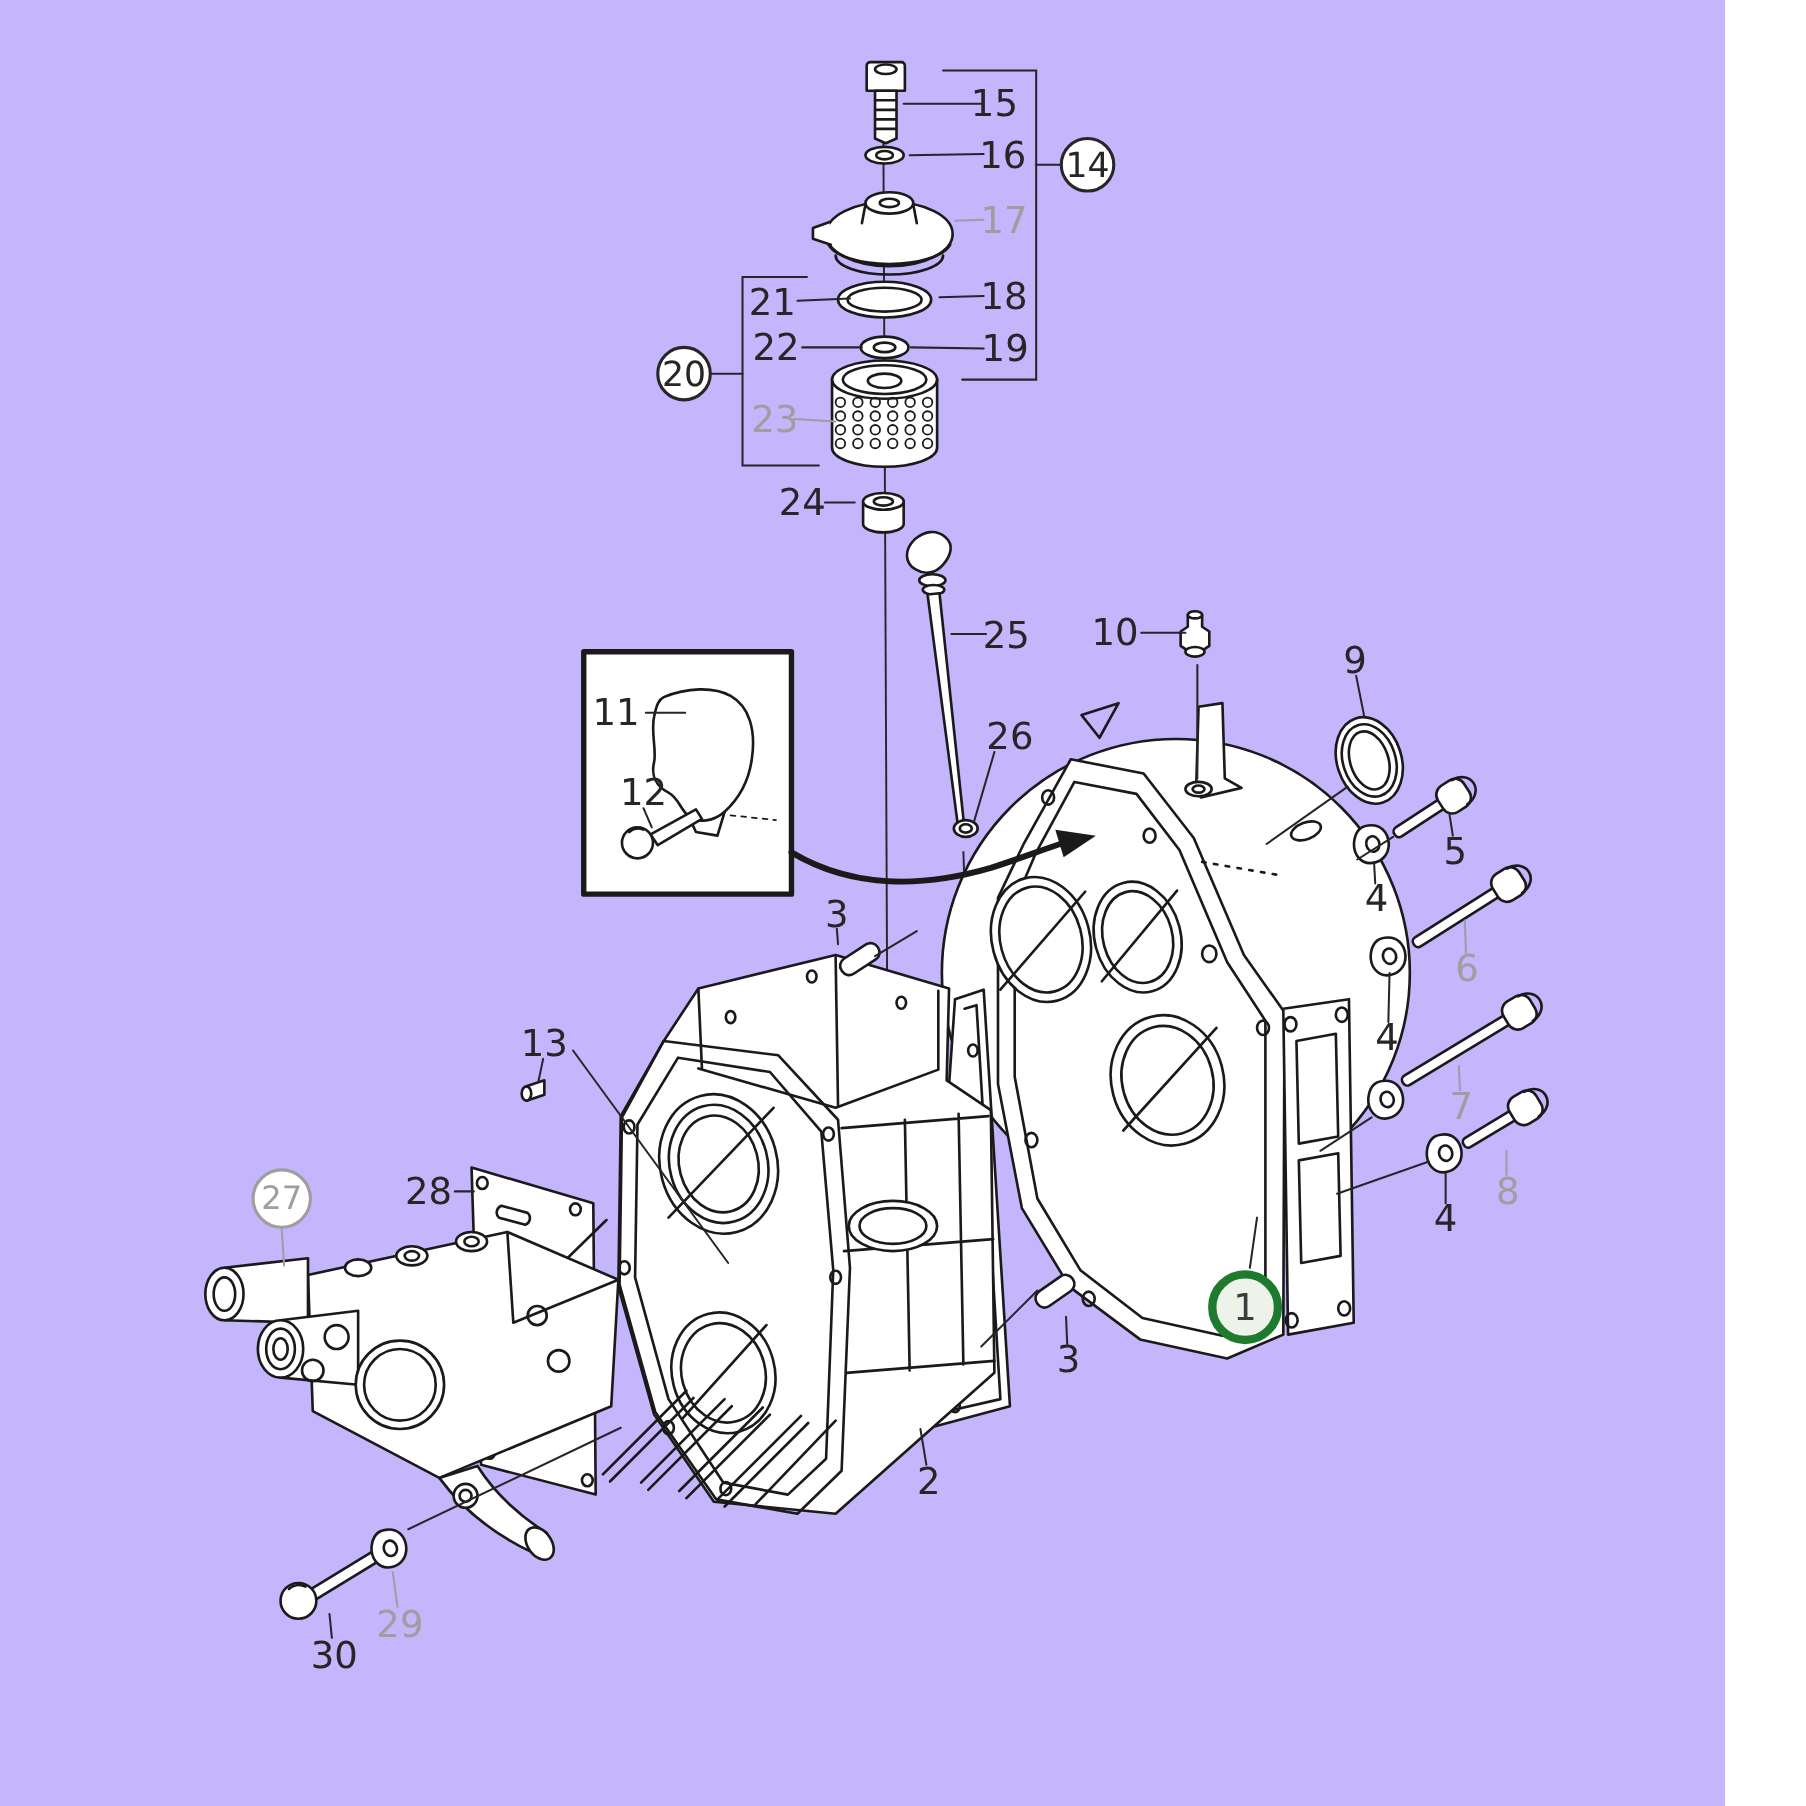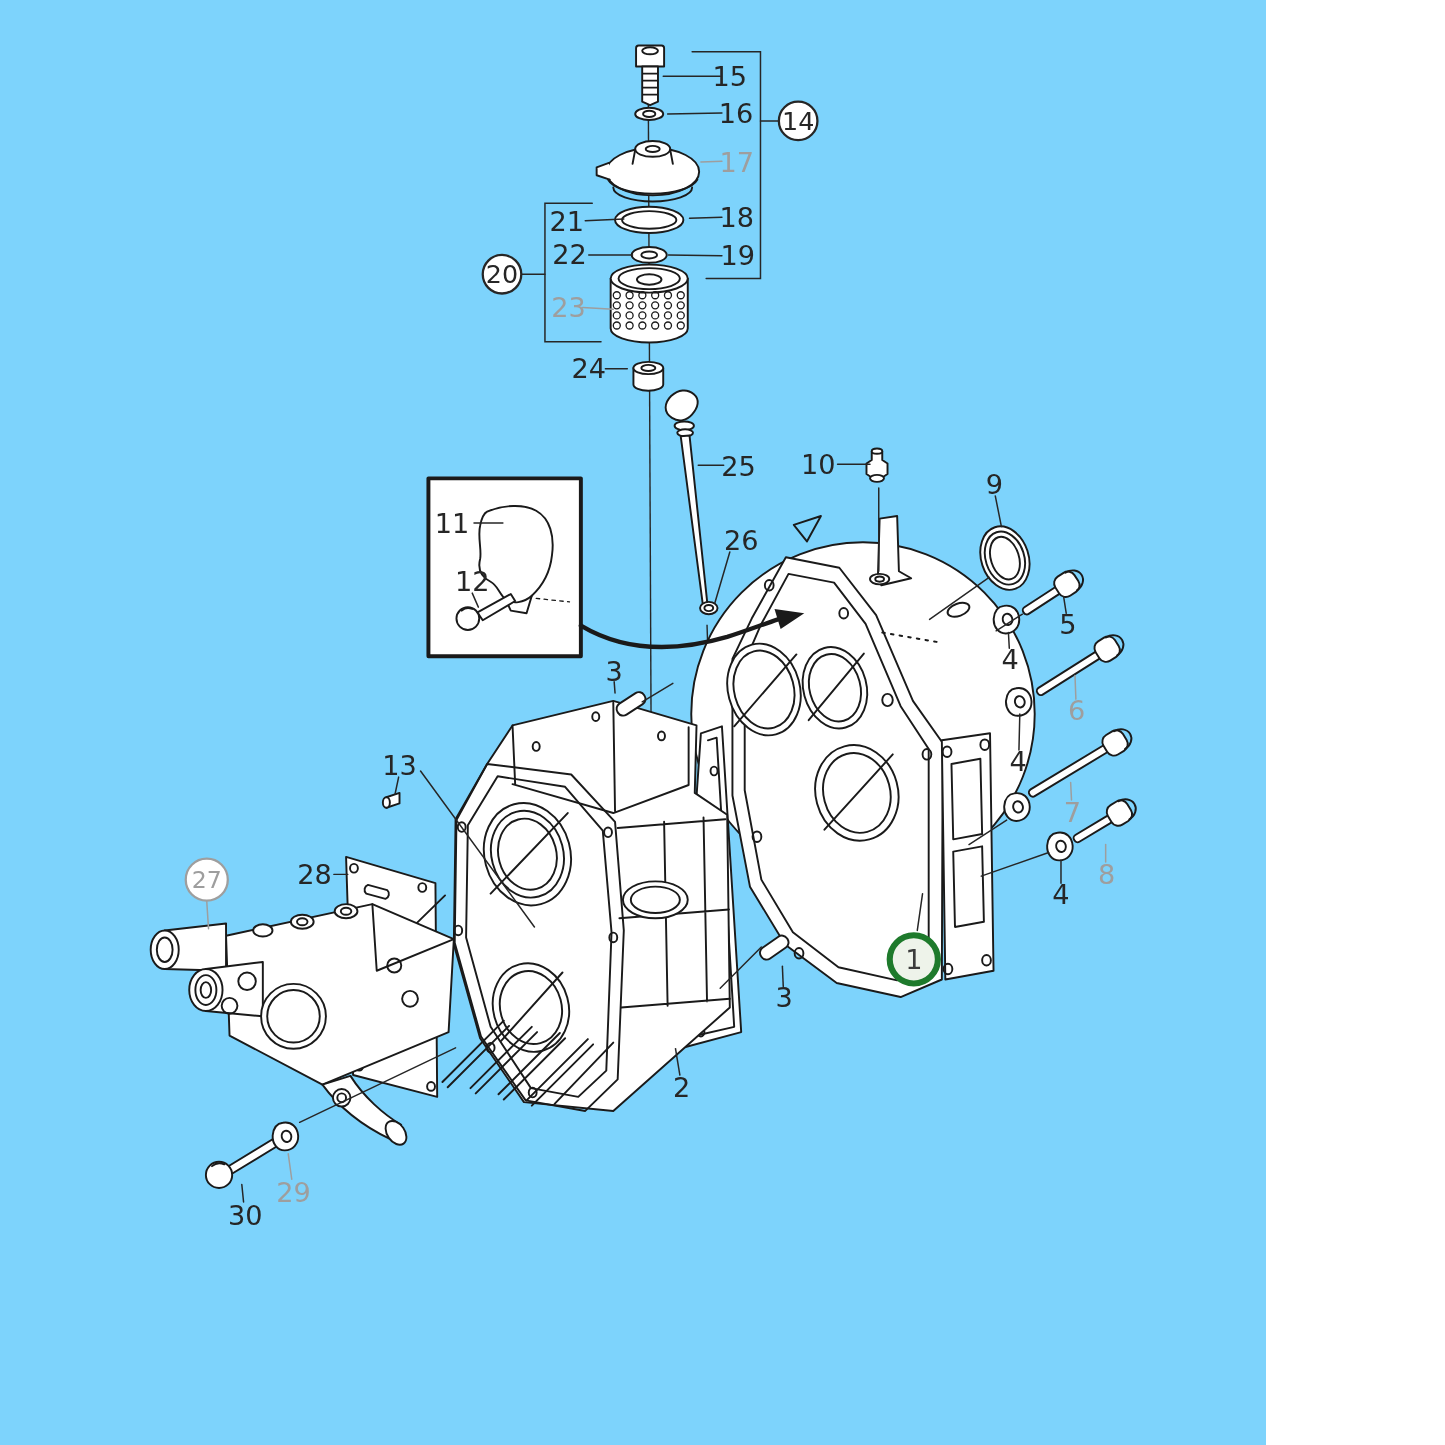--- a/index.html
+++ b/index.html
@@ -1,16 +1,16 @@
 <!DOCTYPE html>
 <html><head>
 <meta charset="utf-8">
 <style>
   html,body{margin:0;padding:0;background:#ffffff;}
-  .stage{position:relative;width:1266px;height:1445px;background:#7dd3fc;overflow:hidden;
+  .stage{position:relative;width:1380px;height:1445px;background:#c4b5fd;overflow:hidden;
          font-family:"DejaVu Sans","Liberation Sans",sans-serif;}
   svg{position:absolute;inset:0;display:block;}
   text{font-family:"DejaVu Sans","Liberation Sans",sans-serif;}
 </style>
 </head>
 <body>
 
 <div class="stage">
 <svg viewBox="0 0 1445 1445">
 

